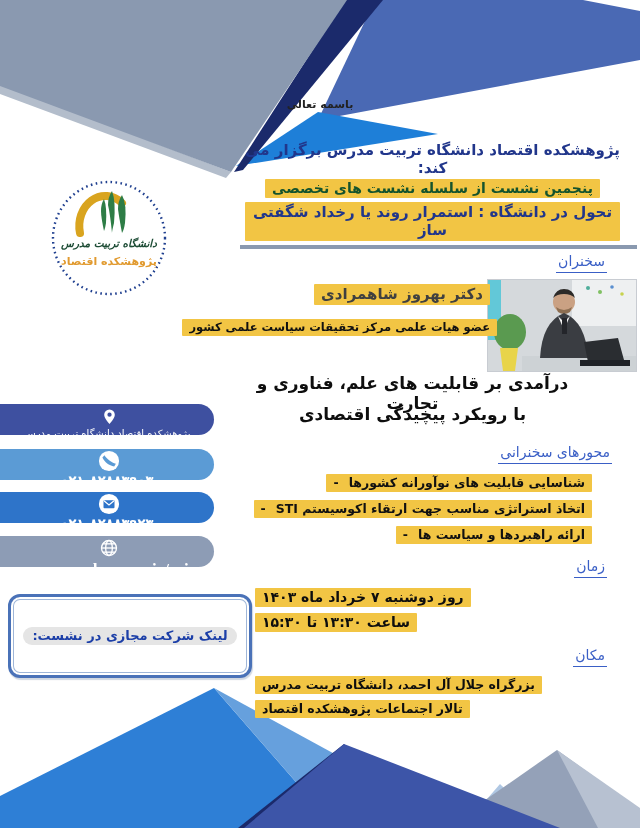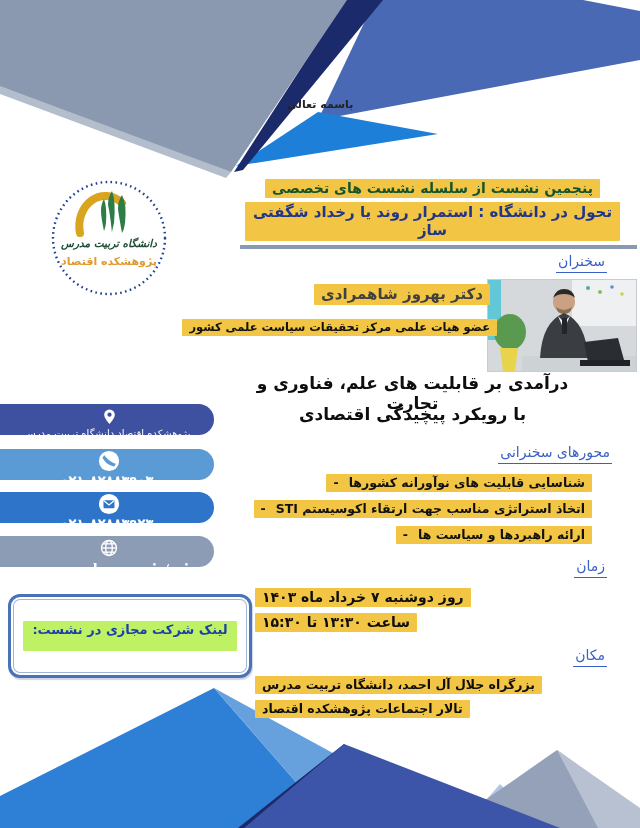--- a/index.html
+++ b/index.html
@@ -19,21 +19,21 @@
   
   .bismillah{left:270px;top:98px;width:100px;text-align:center;
     font-size:11px;color:#222;font-weight:bold;}
 
   
   .hdr{left:245px;right:20px;text-align:center;}
   .organizer{top:141px;font-size:15px;font-weight:bold;color:#21368B;}
   .series{top:179px;font-size:14px;font-weight:bold;color:#14532d;}
   .session{top:202px;font-size:15px;font-weight:bold;color:#21368B;}
   .hl{background:#F2C544;display:inline-block;padding:1px 7px 2px;border-radius:1px;}
-  .hl-cyan{background:#bef264;display:inline-block;padding:1px 9px 14px;border-radius:1px;}
+  .hl-cyan{background:#e5e5e5;display:inline-block;padding:1px 9px 2px;border-radius:9px;}
 
   .divider{left:240px;top:245px;width:397px;height:4px;background:#8A99AF;}
 
   .sec-head{font-size:14px;color:#3A5FC6;font-weight:normal;
     border-bottom:1.5px solid #3A5FC6;padding:0 2px 3px;display:inline-block;}
   .h-speaker{top:251px;right:33px;}
   .h-topics{top:442px;right:28px;}
   .h-time{top:556px;right:33px;}
   .h-place{top:645px;right:33px;}
 
@@ -105,20 +105,21 @@
       <polygon points="500,96 545,140 462,140" fill="#AFC7E3"></polygon>
       <polygon points="445,140 557,62 640,122 640,140" fill="#94A1B8"></polygon>
       <polygon points="557,62 640,120 640,140 598,140" fill="#B7C1D1"></polygon>
       <polygon points="344,56 238,140 252,140 352,66" fill="#1B2A6B"></polygon>
       <polygon points="344,56 560,140 244,140" fill="#3D55A8"></polygon>
     </svg>
   </div>
 
   <div class="abs bismillah">باسمه تعالی</div>
 
+  <div class="abs hdr organizer">پژوهشکده اقتصاد دانشگاه تربیت مدرس برگزار می کند:</div>
   <div class="abs hdr series"><span class="hl">پنجمین نشست از سلسله نشست های تخصصی</span></div>
   <div class="abs hdr session"><span class="hl">تحول در دانشگاه : استمرار روند یا رخداد شگفتی ساز</span></div>
 
   <div class="abs divider"></div>
 
   <div class="abs logo">
     <svg width="118" height="122" viewBox="0 0 118 122">
       <circle cx="59" cy="61" r="56" fill="#ffffff" stroke="#1F3F8F" stroke-width="2.4" stroke-dasharray="1.6 3.4"></circle>
 
       <path d="M 30 56 A 26 30 0 0 1 72 26" fill="none" stroke="#D9A41F" stroke-width="8" stroke-linecap="round"></path>

